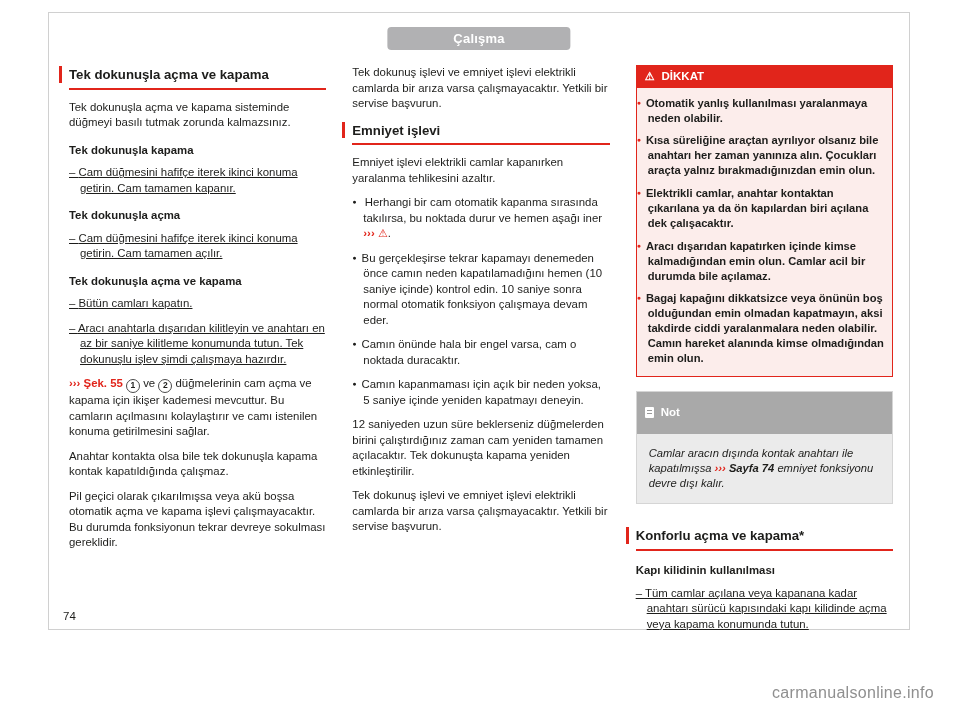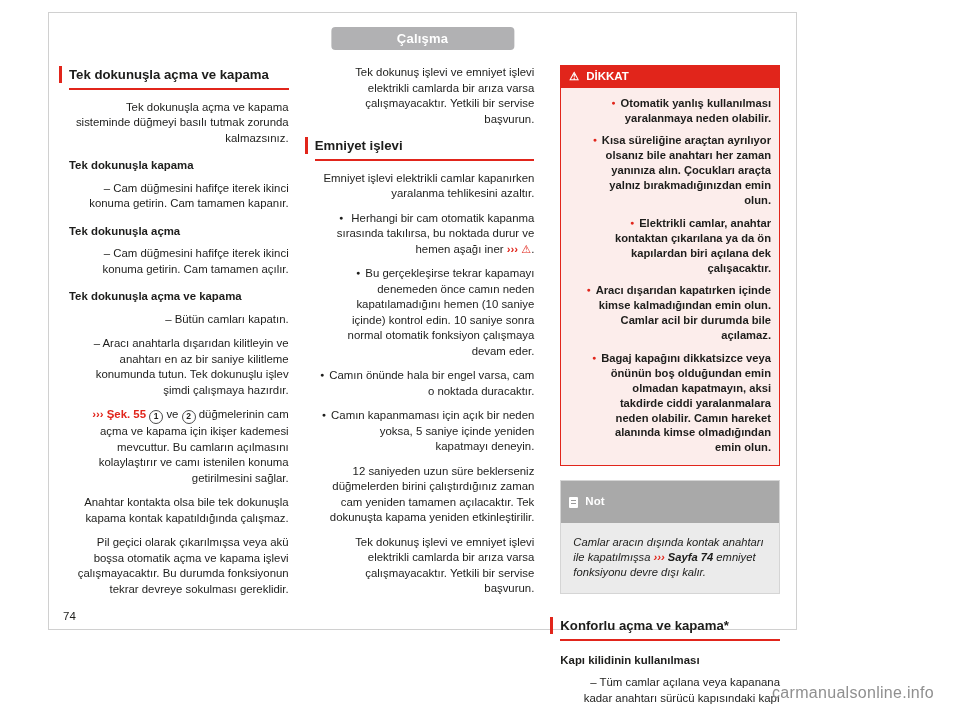--- a/index.html
+++ b/index.html
@@ -10,64 +10,64 @@
     --note-head:#a9a9a9;
     --tab-bg:#b1b1b3;
   }
   html,body{margin:0;padding:0;}
   body{
     width:960px;height:708px;position:relative;background:#ffffff;
     font-family:"Liberation Sans", sans-serif;color:var(--ink);
     overflow:hidden;
   }
   .page{
-    position:absolute;left:48px;top:12px;width:749px;height:618px;
+    position:absolute;left:48px;top:12px;width:862px;height:618px;
     border:1px solid #d0d0d0;background:#fff;box-sizing:border-box;
   }
   .page-tab{
     position:absolute;left:50%;transform:translateX(-50%);top:14px;
     background:var(--tab-bg);color:#fff;font-weight:bold;font-size:13px;
     padding:4px 66px;border-radius:4px;letter-spacing:.2px;
   }
   .cols{
     position:absolute;left:20px;right:16px;top:52px;bottom:24px;
     display:grid;grid-template-columns:1fr 1fr 1fr;column-gap:26px;
   }
   .col{font-size:11.4px;line-height:1.36;}
   .section-title{
     position:relative;font-size:13.2px;font-weight:bold;margin:0 0 10px 0;
     padding:1px 0 4px 0;border-bottom:2px solid var(--red);
   }
   .section-title::before{
     content:"";position:absolute;left:-10px;top:1px;bottom:5px;width:3px;background:var(--red);
   }
-  .col p{margin:0 0 9px 0;text-align:right;}
+  .col p{margin:0 0 9px 0;}
   .col h3{font-size:11.4px;margin:12px 0 7px 0;}
-  .dash{padding-left:11px;text-indent:-11px;}
+  .dash{padding-left:11px;text-indent:-11px;text-decoration:underline;}
   .dash::before{content:"– ";}
   .bullet{padding-left:11px;text-indent:-11px;}
   .bullet::before{content:"●";font-size:7px;vertical-align:2px;margin-right:5px;}
   .red{color:var(--red);}
   .bold{font-weight:bold;}
   .circle-num{
     display:inline-flex;align-items:center;justify-content:center;
     width:12px;height:12px;border:1px solid #4a4a4a;border-radius:50%;
     font-size:8.5px;font-weight:bold;vertical-align:-1px;background:#fff;text-indent:0;
   }
   .inline-warn{color:var(--red);font-size:11px;}
   
   .warn-box{
     border:1px solid var(--red);background:var(--warn-bg);margin:0 0 14px 0;
   }
   .warn-head{
     background:var(--red);color:#fff;font-weight:bold;font-size:11.5px;
     padding:3px 8px;display:flex;align-items:center;gap:7px;
   }
   .warn-head-icon{font-size:11px;line-height:1;}
-  .warn-body{padding:8px 8px 2px 20px;}
+  .warn-body{padding:8px 8px 2px 0;}
   .warn-body .bullet{font-weight:bold;margin:0 0 8px 0;font-size:11.2px;line-height:1.33;}
   .warn-body .bullet::before{color:var(--red);}
   
   .note-box{
     border:1px solid #d5d5d5;background:var(--note-bg);margin:0 0 22px 0;
   }
   .note-head{
     background:var(--note-head);color:#fff;font-weight:bold;font-size:11.5px;
     padding:13px 8px;display:flex;align-items:center;gap:7px;
   }

